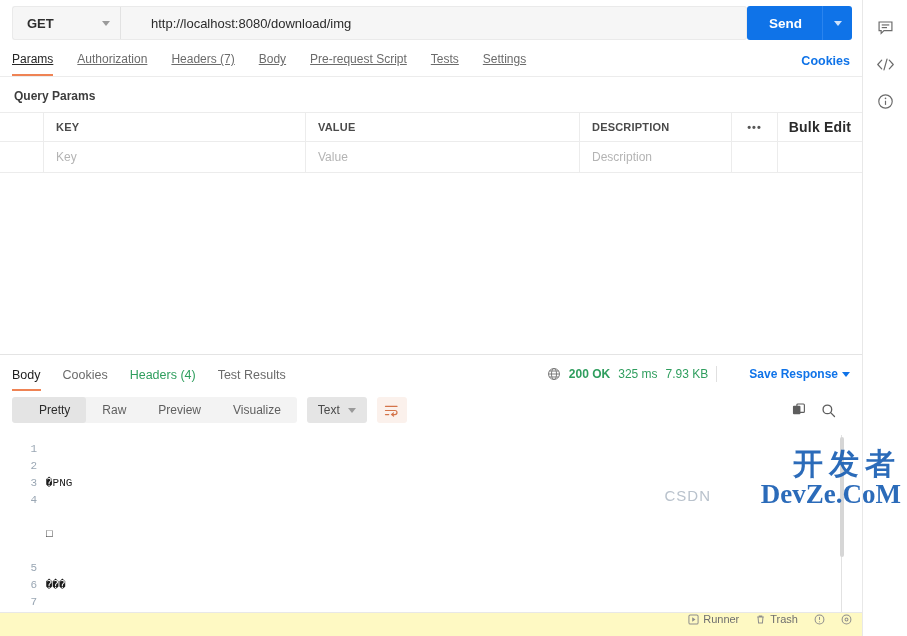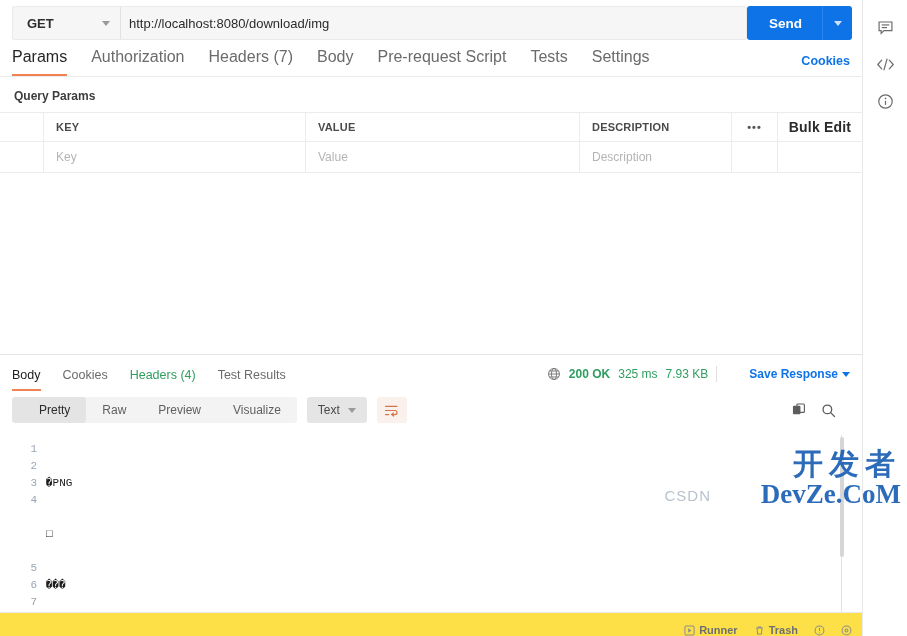--- a/index.html
+++ b/index.html
@@ -73,21 +73,21 @@
     border-right: 4px solid transparent;
     border-top: 5px solid #9a9a9a;
   }
   .url-input {
     flex: 1;
     height: 34px;
     background: #f6f6f6;
     border: 1px solid #eaeaea;
     border-left: 1px solid #e2e2e2;
     border-radius: 0 3px 3px 0;
-    padding: 0 8px;
+    padding: 0 30px;
     font-size: 13px;
     color: #2b2b2b;
     font-family: "Liberation Sans", sans-serif;
     outline: none;
   }
   .send-group {
     display: flex;
     margin-left: 0;
     height: 34px;
   }
@@ -121,27 +121,28 @@
 
   
   .req-tabs {
     display: flex;
     align-items: flex-end;
     height: 30px;
     padding: 0 12px;
     position: relative;
   }
   .req-tab {
-    font-size: 16px;
+    font-size: 12px;
     color: #6b6b6b;
     padding: 0 0 8px 0;
     margin-right: 24px;
     cursor: pointer;
     white-space: nowrap;
     border-bottom: 2px solid transparent;
+    text-decoration: underline;
   }
   .req-tab.active {
     color: #262626;
     border-bottom: 2px solid #ef8354;
   }
   .cookies-link {
     margin-left: auto;
     font-size: 12.5px;
     color: #0f73e8;
     font-weight: bold;
@@ -337,27 +338,26 @@
     width: 4px; height: 120px;
     background: #d6d6d6;
     border-radius: 2px;
   }
 
   
   .footer {
     height: 24px;
     border-top: 1px solid #e8e8e8;
     display: flex;
-    align-items: flex-end;
+    align-items: flex-start;
     padding: 0 10px;
     font-size: 11px;
     color: #6f6f6f;
     gap: 16px;
-    background: #fde047;
-    font-weight: bold;
+    background: #fef9c3;
   }
   .footer-right { margin-left:auto; display:flex; gap:16px; align-items:center;}
   .f-item { display:flex; align-items:center; gap:4px; cursor:pointer;}
 
   
   .wm {
     position: absolute;
     right: 6px;
     bottom: 4px;
     pointer-events: none;

